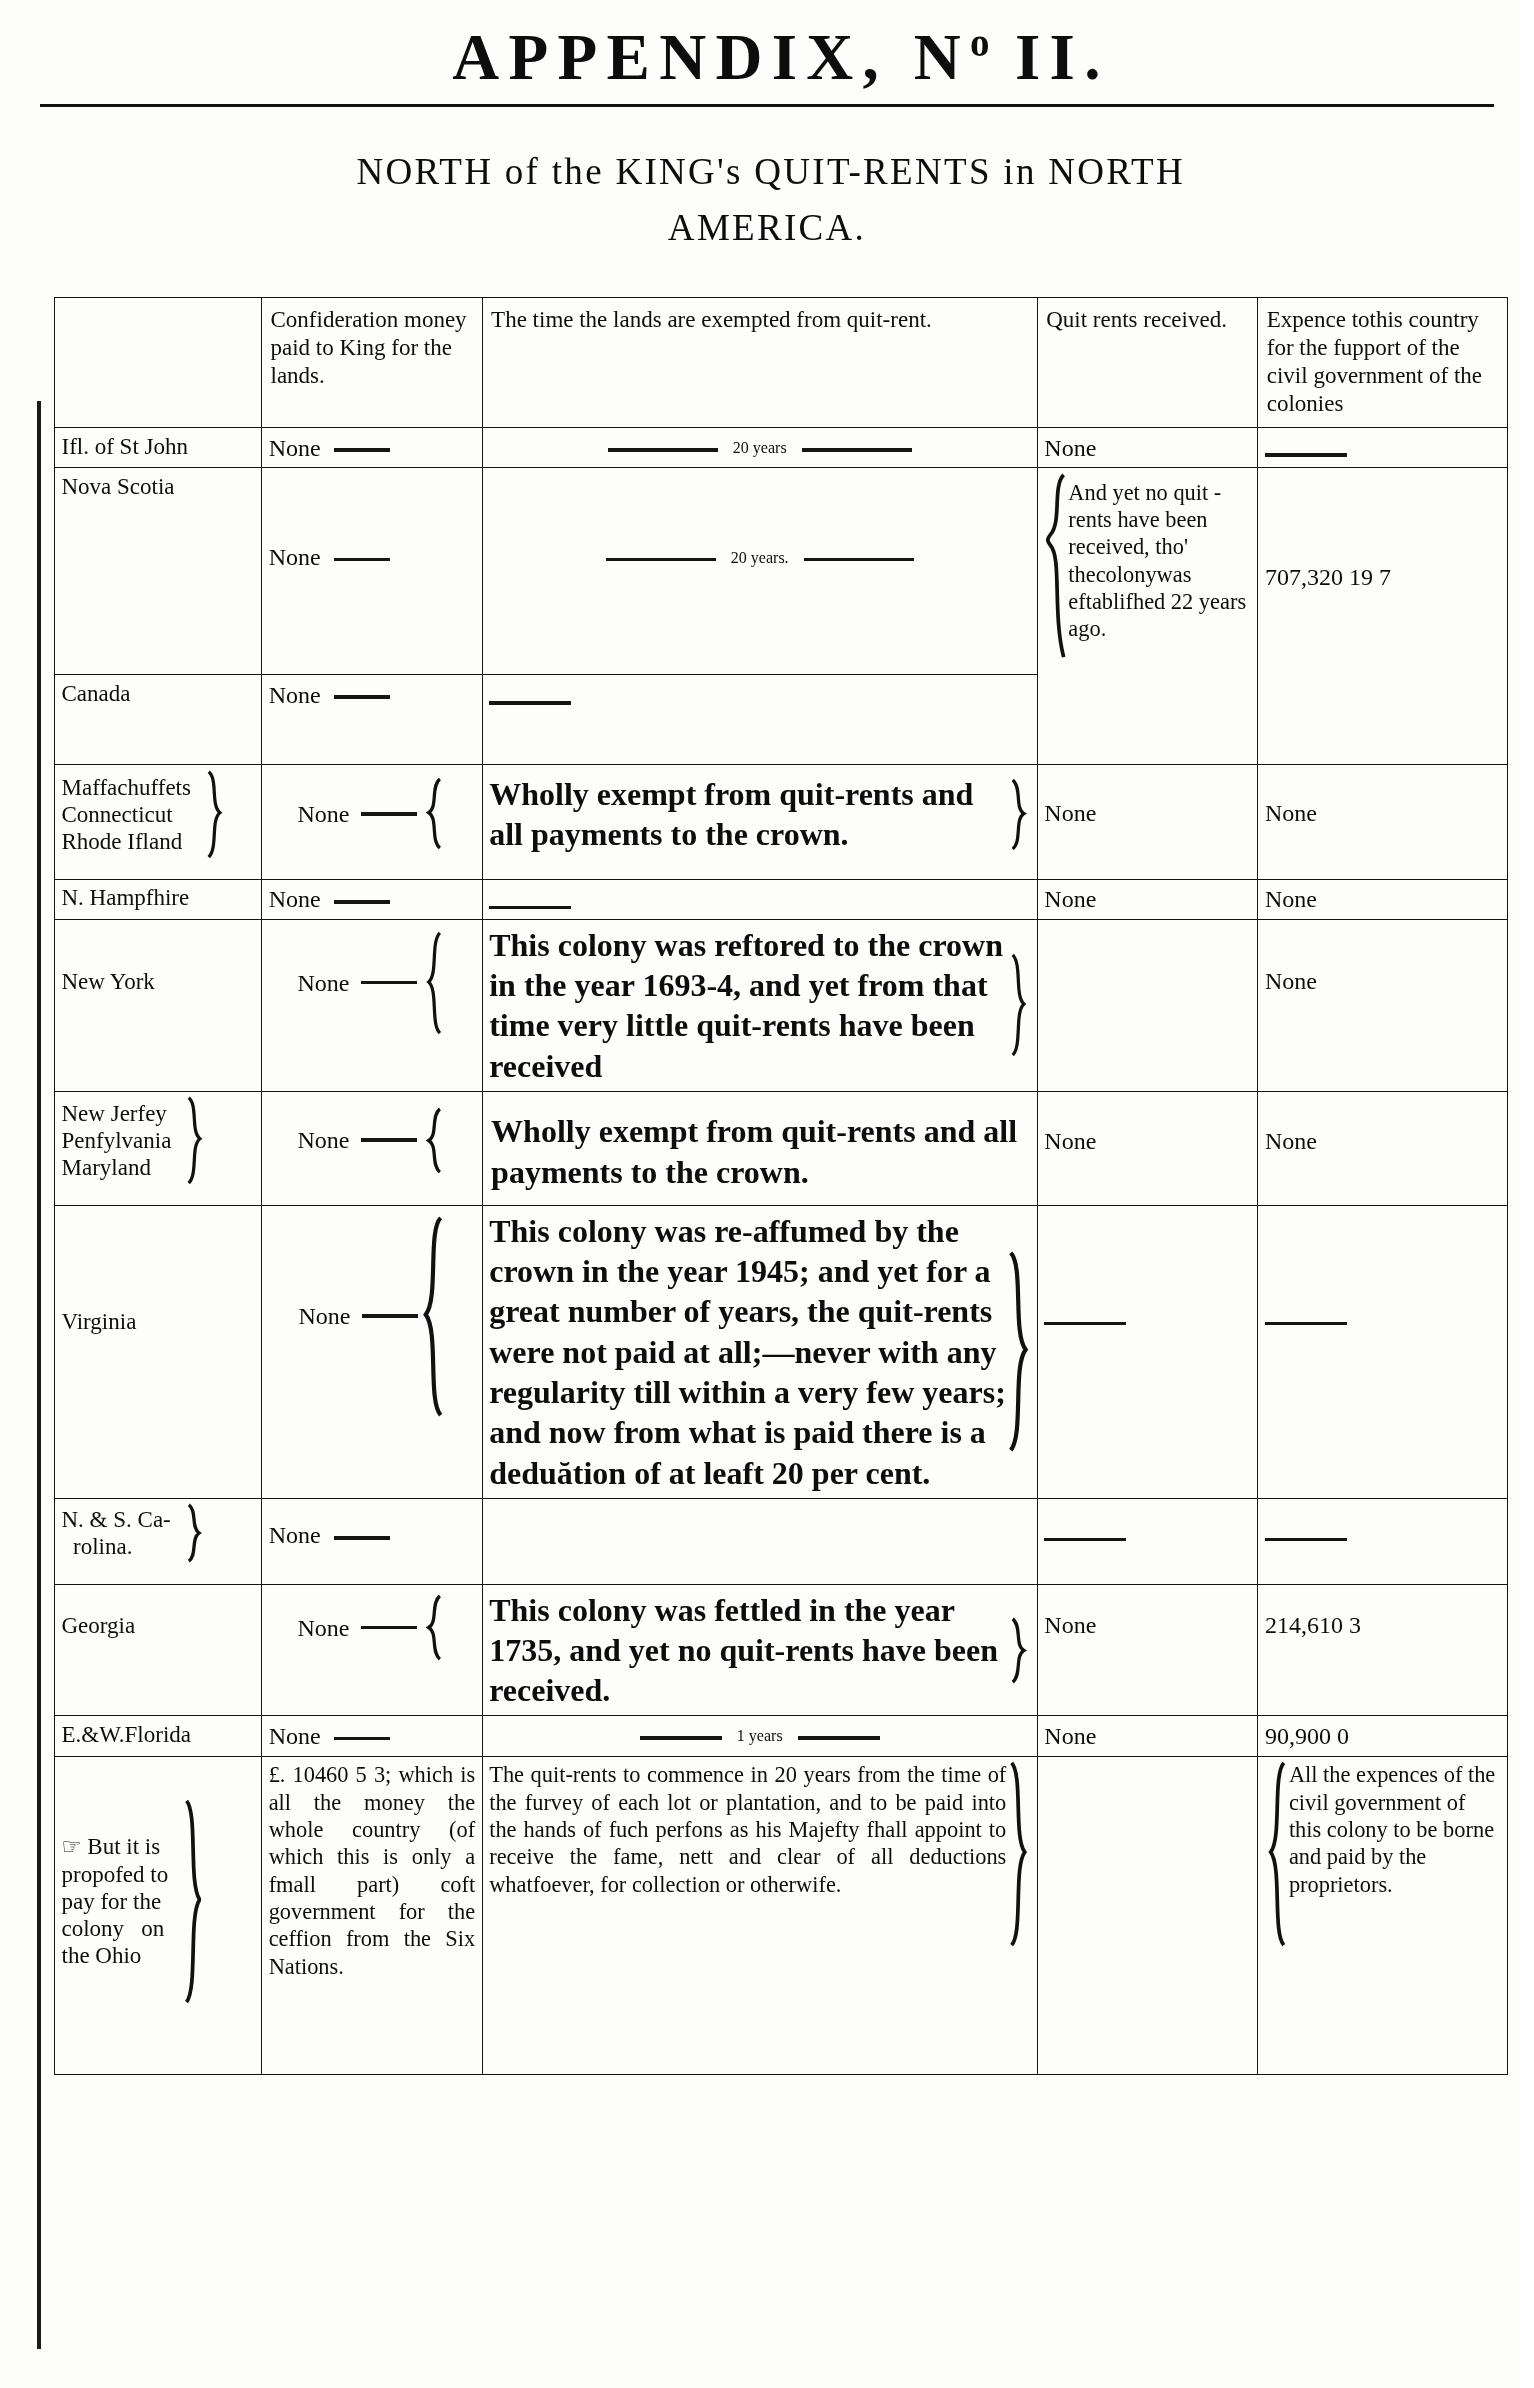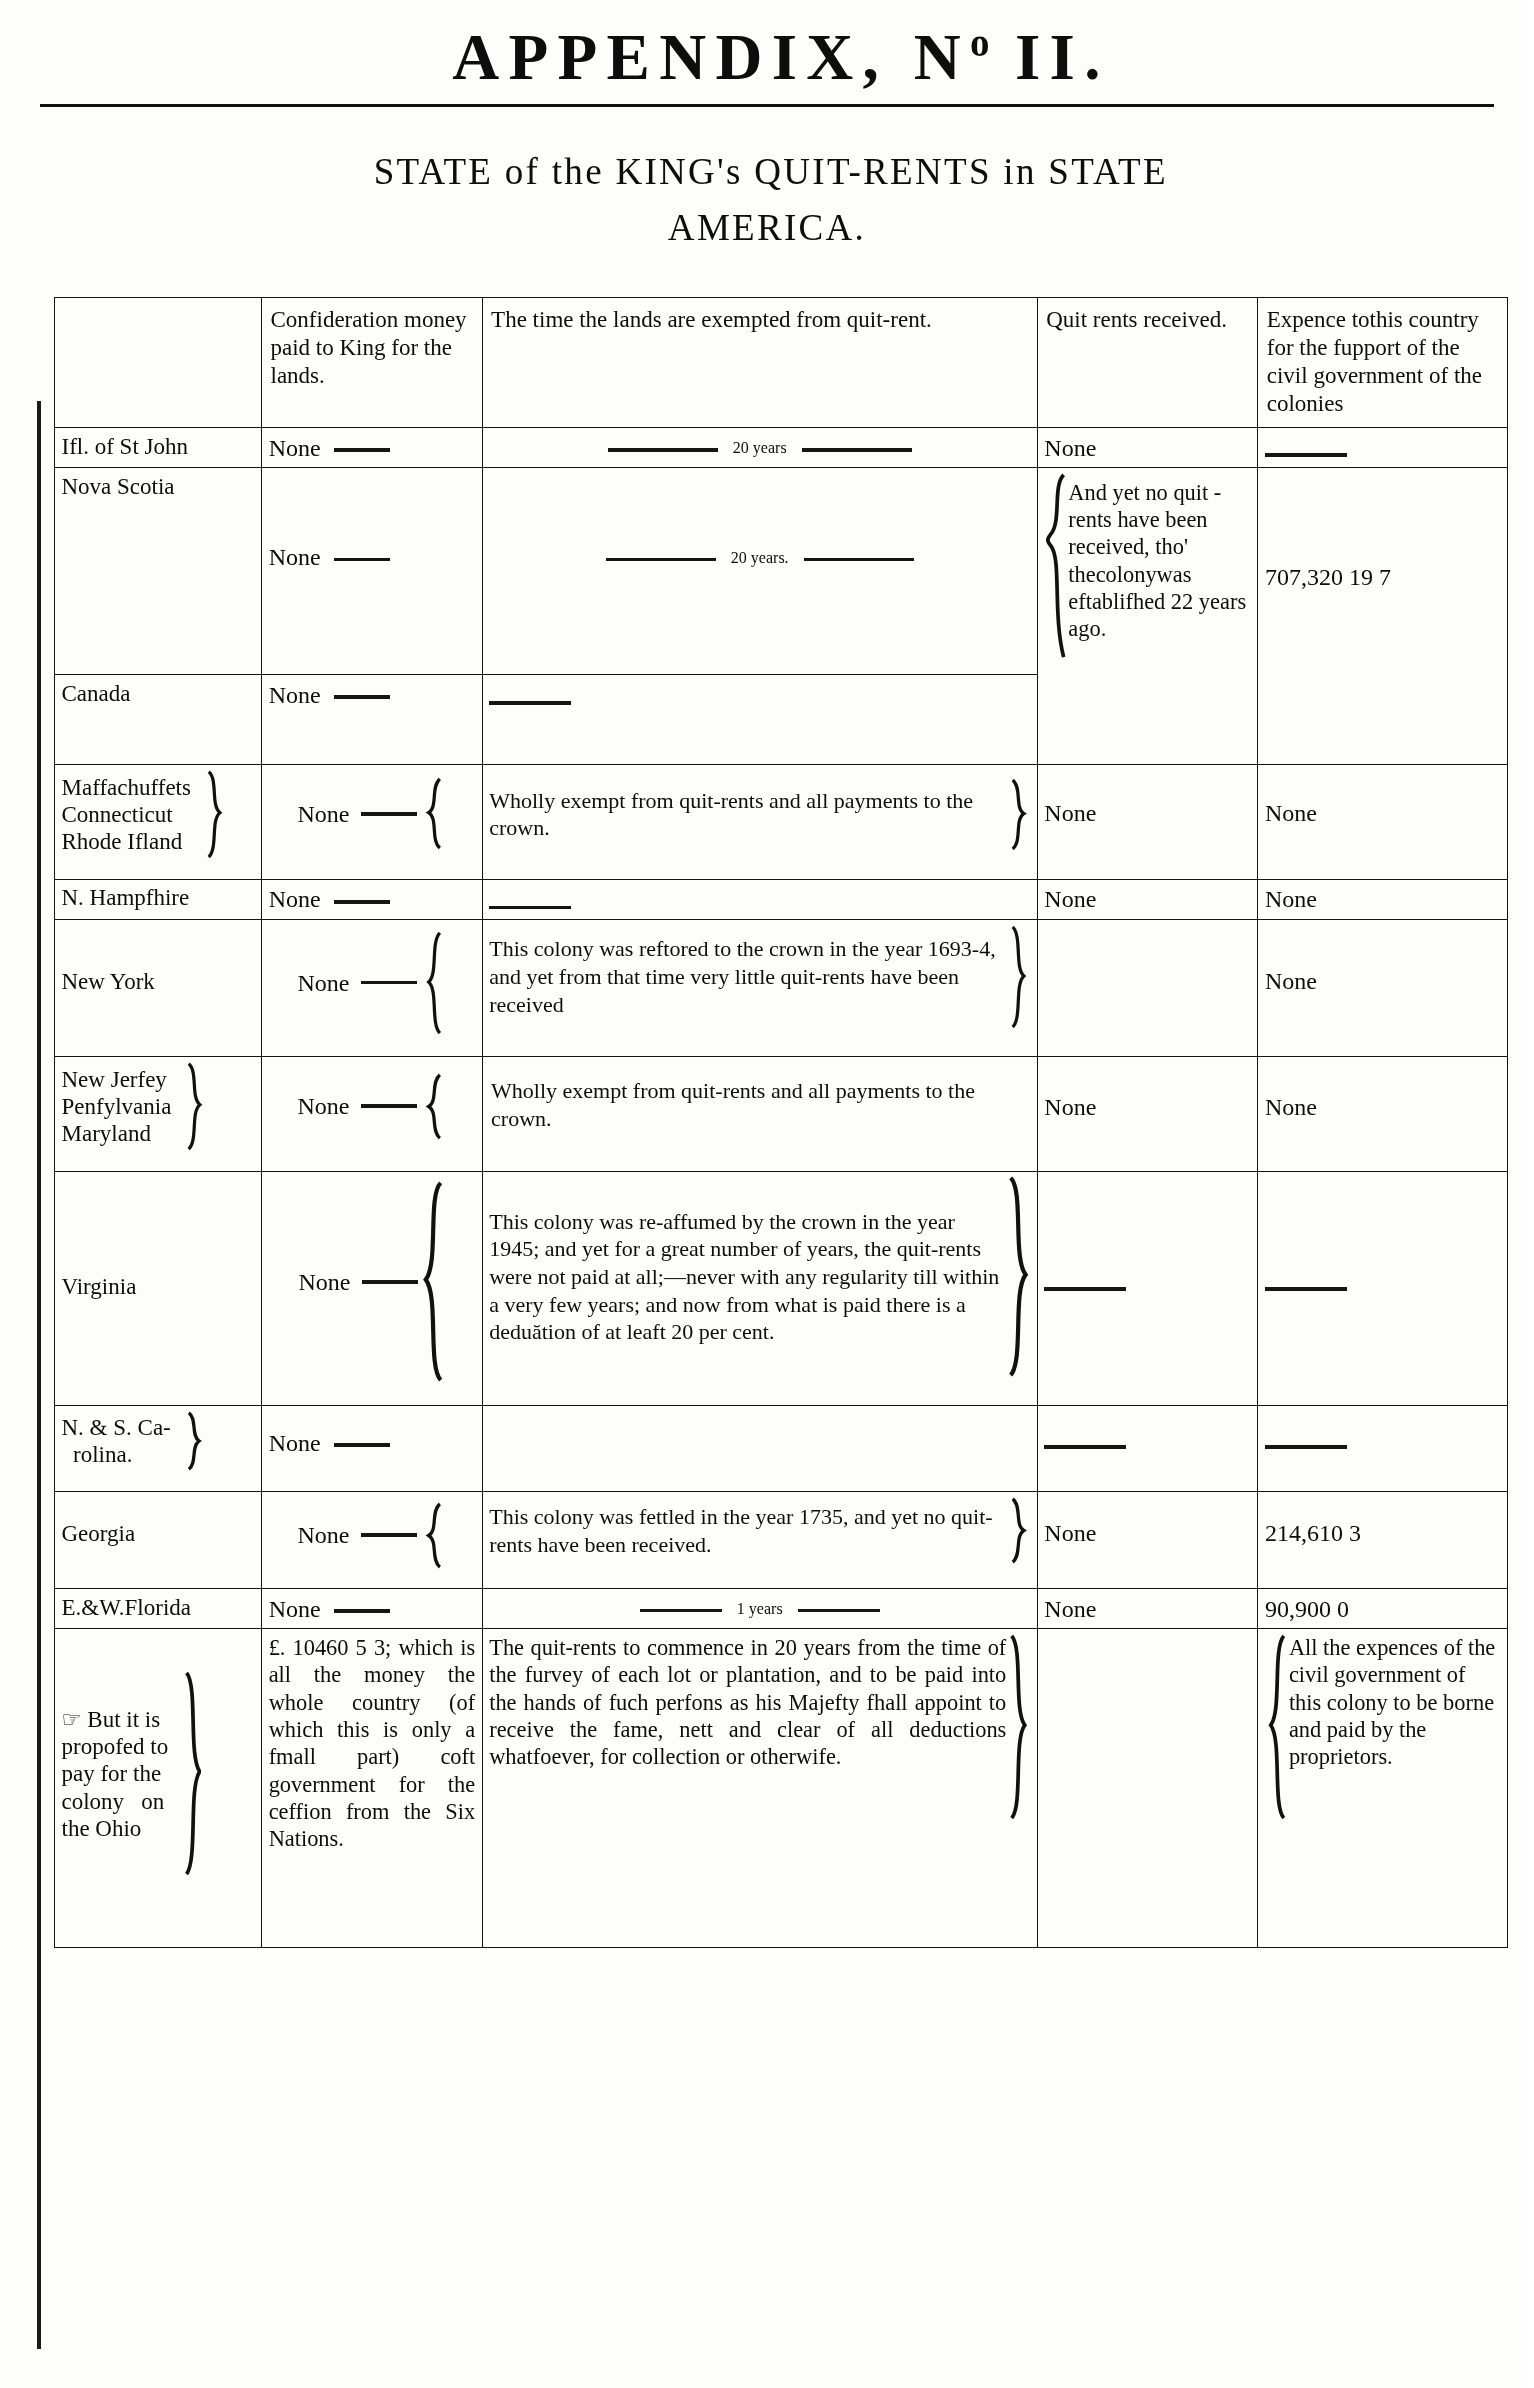--- a/index.html
+++ b/index.html
@@ -110,22 +110,23 @@
   .dash-lg { width: 110px; }
 
   .years-line {
     text-align: center;
     white-space: nowrap;
     font-size: 16px;
     padding-top: 5.6px;
   }
   .years-line .txt { padding: 0 15px; }
   .txtblock {
-    font-size: 22px;
+    font-size: 32px;
     line-height: 1.26;
+    font-weight: bold;
   }
   .txtblock.pad { padding: 5.6px 1.9px 3.7px 1.9px; }
 
   .brace-col {
     display: flex;
     align-items: flex-start;
   }
   .brace-glyph {
     display: flex;
     align-items: center;
@@ -176,21 +177,21 @@
   }
 </style>
 </head>
 <body>
 
 <div class="page">
 
   <div class="title-block">
     <h1 class="appendix-title"><span>APPENDIX, N</span><span class="sup">o</span><span> II.</span></h1>
     <div class="rule-under-title"></div>
-    <div class="subtitle">STATE of the KING's QUIT-RENTS in STATE</div>
+    <div class="subtitle">NORTH of the KING's QUIT-RENTS in NORTH</div>
     <div class="subtitle2">AMERICA.</div>
   </div>
 
   <div class="left-edge"></div>
 
   <div class="table-wrap">
     <table class="qr">
       <colgroup>
         <col class="col-place">
         <col class="col-money">

